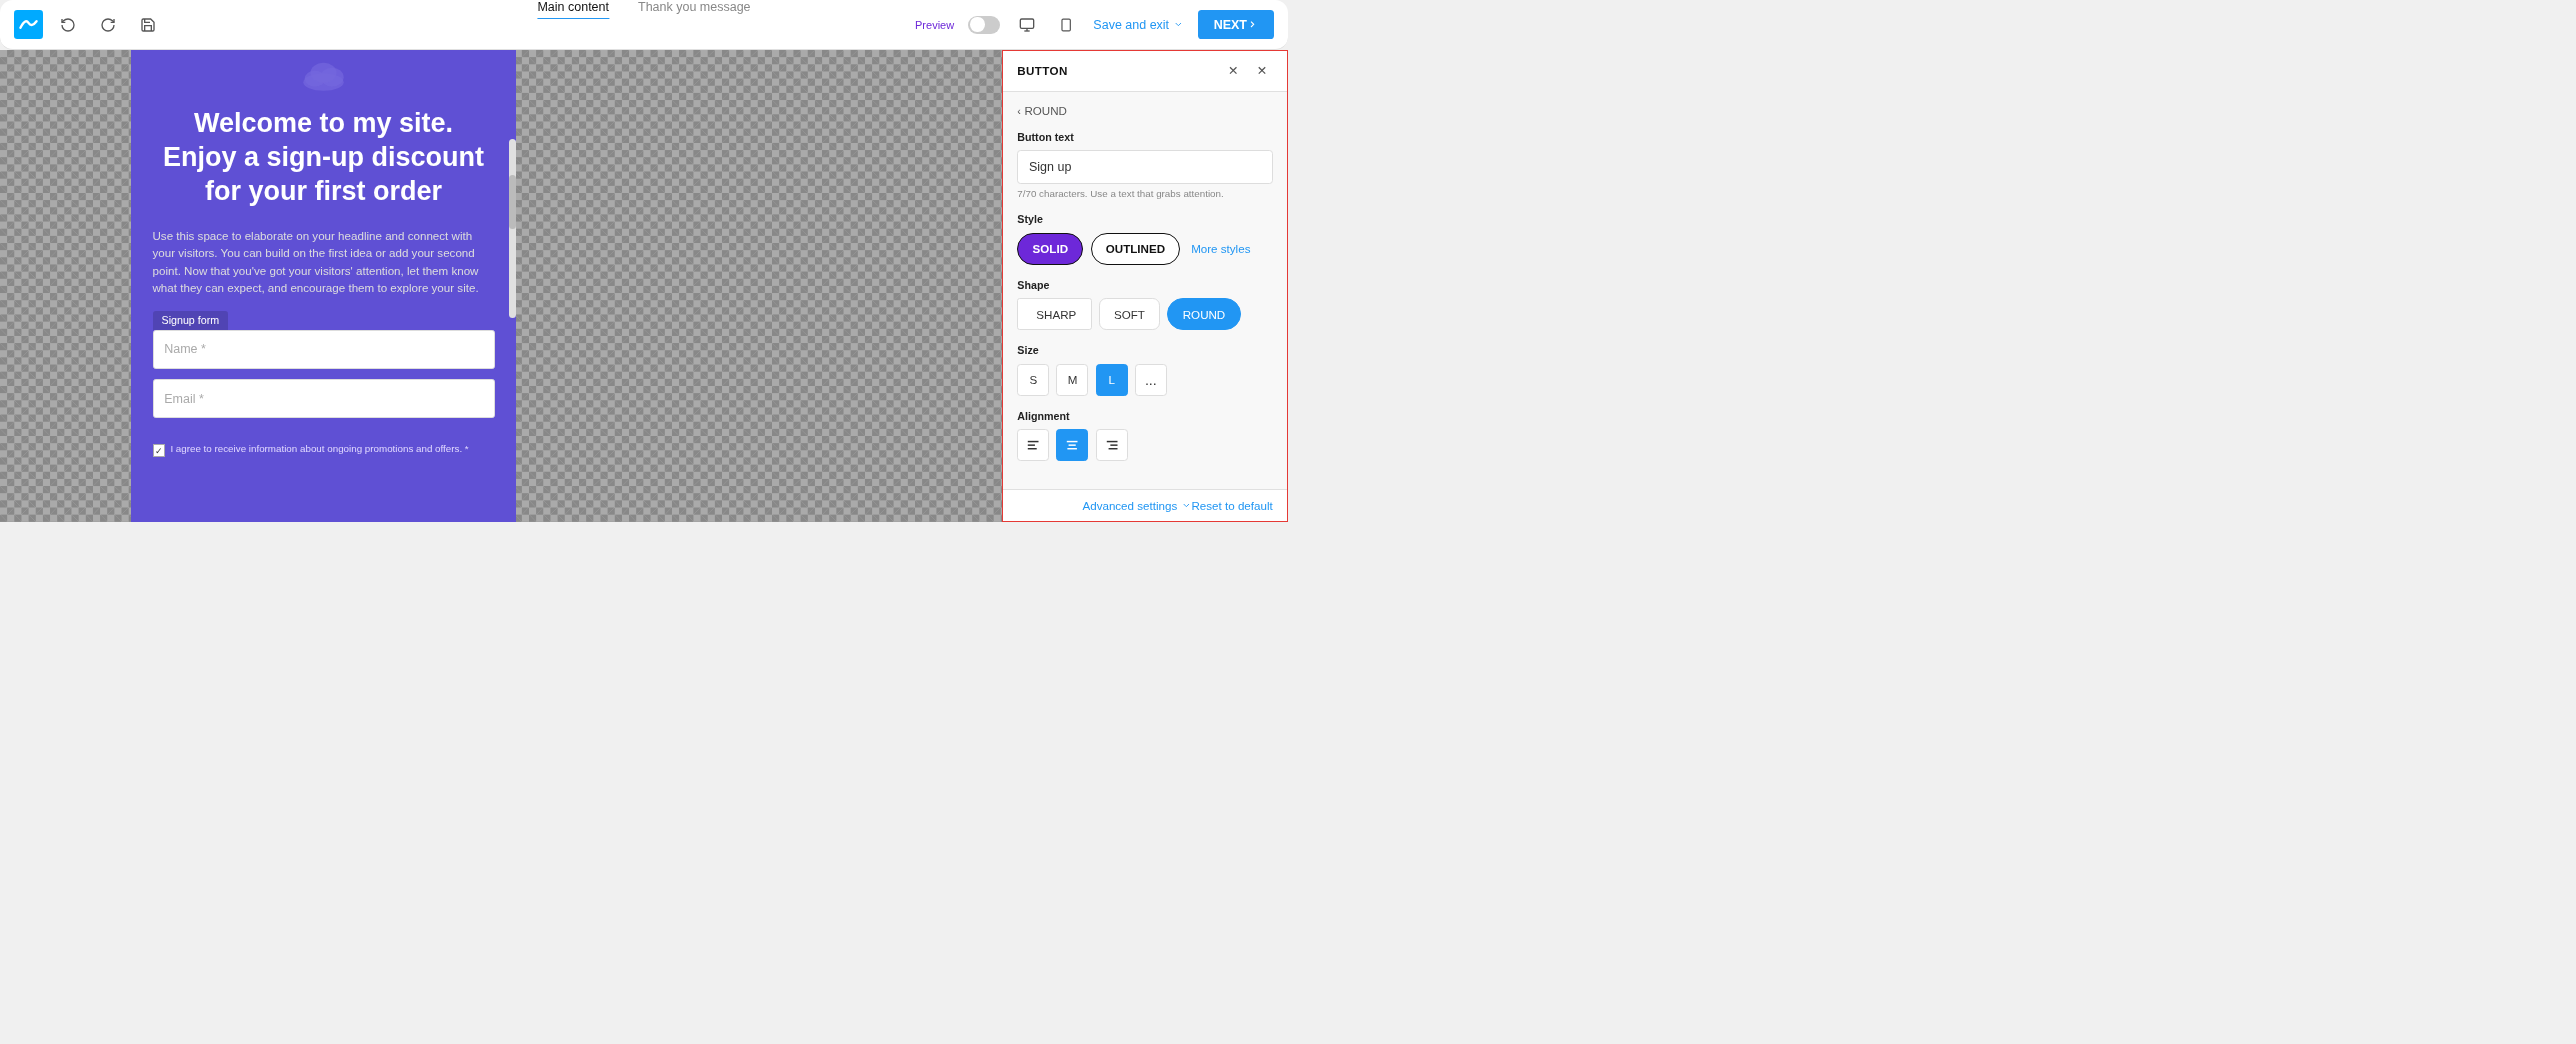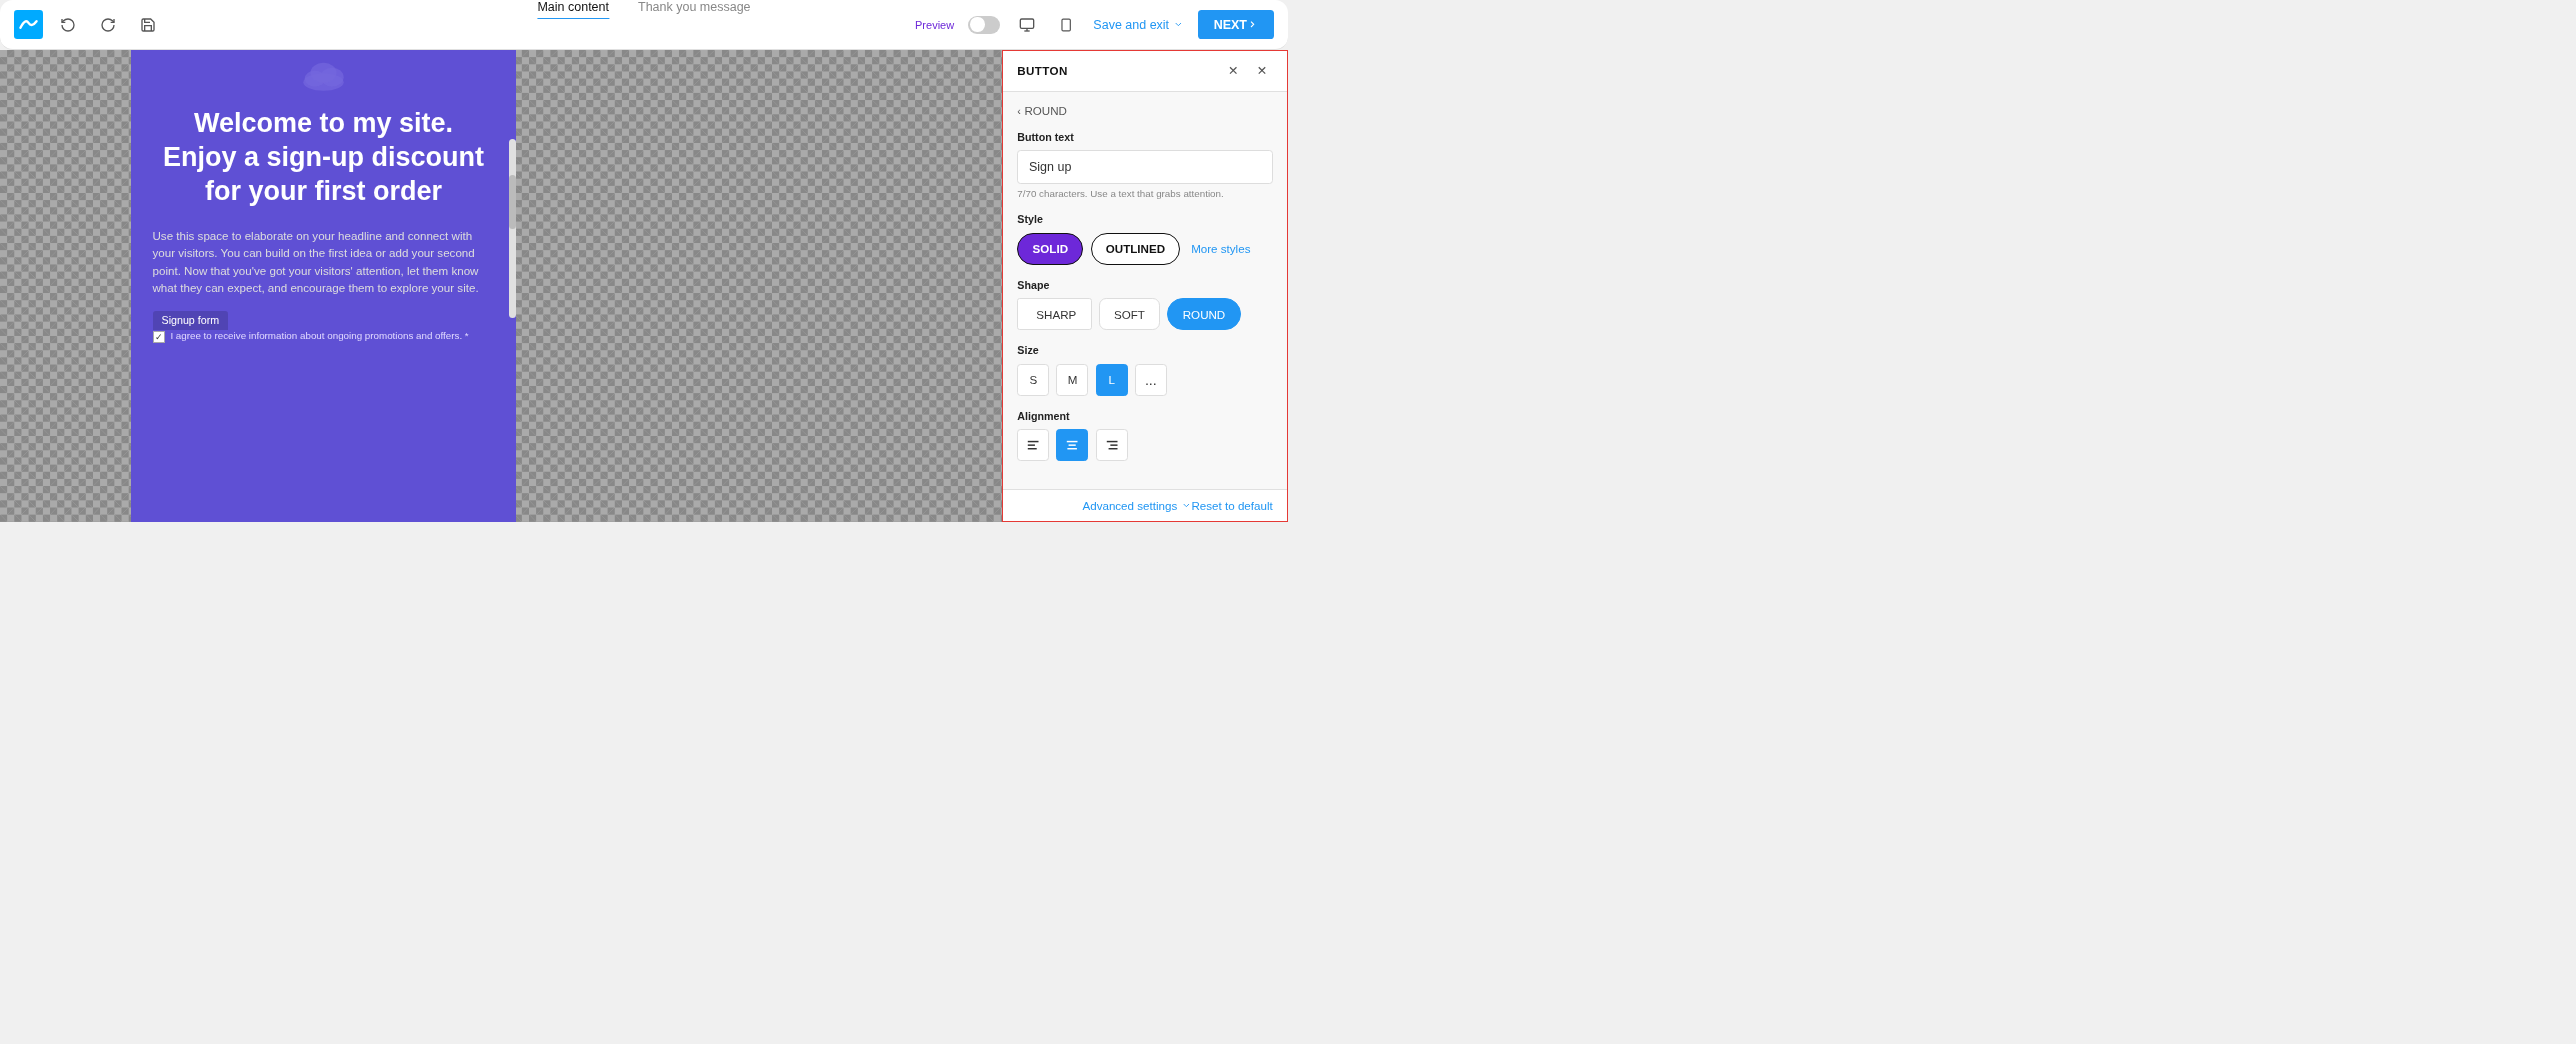--- a/index.html
+++ b/index.html
@@ -387,20 +387,28 @@
       </div>
 
       <div class="form-title">Welcome to my site. Enjoy a sign-up discount for your first order</div>
 
       <div class="form-subtitle">Use this space to elaborate on your headline and connect with your visitors. You can build on the first idea or add your second point. Now that you've got your visitors' attention, let them know what they can expect, and encourage them to explore your site.</div>
 
       <div style="position:relative">
         <span class="signup-form-label">Signup form</span>
       </div>
 
+      <div class="form-fields">
+        <div class="form-input">
+          <span style="color:#aaa; font-size:12.5px;">Name *</span>
+        </div>
+        <div class="form-input">
+          <span style="color:#aaa; font-size:12.5px;">Email *</span>
+        </div>
+      </div>
 
       <div class="checkbox-row">
         <div class="checkbox-box">
           <span class="checkbox-check">✓</span>
         </div>
         <span style="font-size:9.8px; color:#e0d8ff;">I agree to receive information about ongoing promotions and offers. *</span>
       </div>
 
       <div class="scroll-bar">
         <div class="scroll-thumb"></div>

